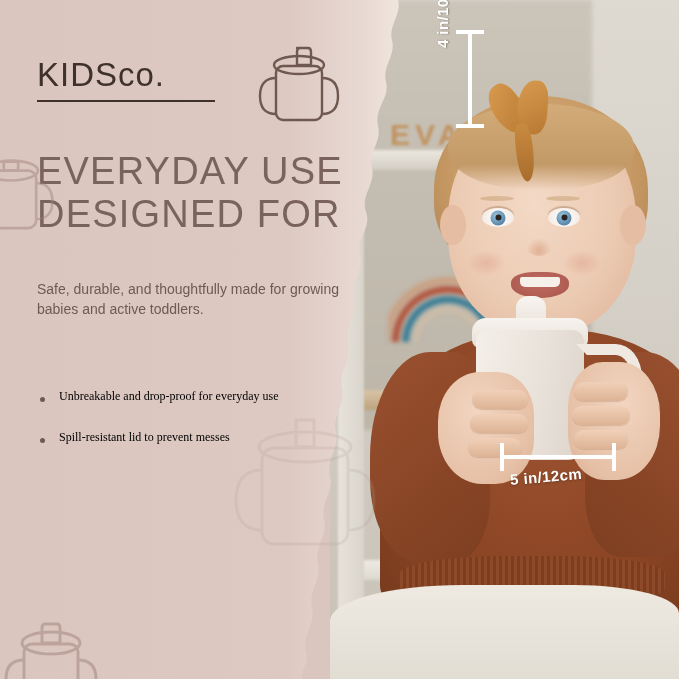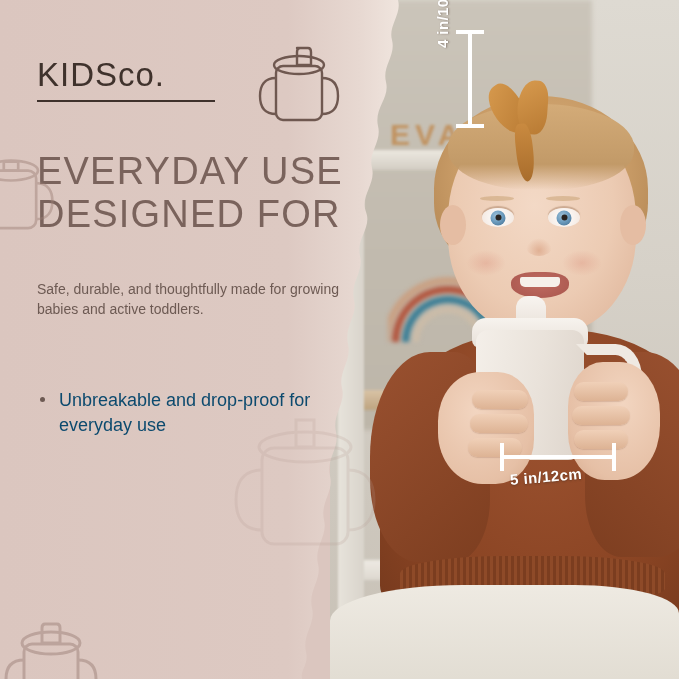--- a/index.html
+++ b/index.html
@@ -341,23 +341,24 @@
   .bullets {
     position: absolute; left: 37px; top: 388px;
     width: 330px;
     margin: 0; padding: 0;
     list-style: none;
   }
   .bullets li {
     position: relative;
     padding-left: 22px;
     margin-bottom: 24px;
-    font-size: 18px;
+    font-size: 12px;
     line-height: 1.38;
-    color: #0c4a6e;
+    color: #000000;
+    font-family: Liberation Serif, serif;
   }
   .bullets li::before {
     content: "";
     position: absolute;
     left: 3px; top: 9px;
     width: 5px; height: 5px;
     border-radius: 50%;
     background: #6d5a53;
   }
 
@@ -535,20 +536,21 @@
         <rect x="30" y="48" width="86" height="96" rx="12"></rect>
         <ellipse cx="73" cy="47" rx="46" ry="15"></ellipse>
         <path d="M64 20 h18 v27 h-18 z"></path>
         <path d="M30 70 c-20 0 -26 14 -26 30 s6 30 26 30"></path>
         <path d="M116 70 c20 0 26 14 26 30 s-6 30 -26 30"></path>
       </svg>
     </div>
 
     <ul class="bullets">
       <li>Unbreakable and drop-proof for everyday use</li>
+      <li>Spill-resistant lid to prevent messes</li>
     </ul>
 
     <div class="corner-cup-bl">
       <svg viewBox="0 0 100 106" fill="none" stroke="#a38880" stroke-width="3" stroke-linejoin="round">
         <rect x="20" y="36" width="54" height="64" rx="8"></rect>
         <ellipse cx="47" cy="35" rx="29" ry="11"></ellipse>
         <path d="M41 16 h12 q3 0 3 4 v15 h-18 v-15 q0 -4 3 -4 z"></path>
         <path d="M20 52 c-14 0 -18 9 -18 19 s4 19 18 19"></path>
         <path d="M74 52 c14 0 18 9 18 19 s-4 19 -18 19"></path>
       </svg>

